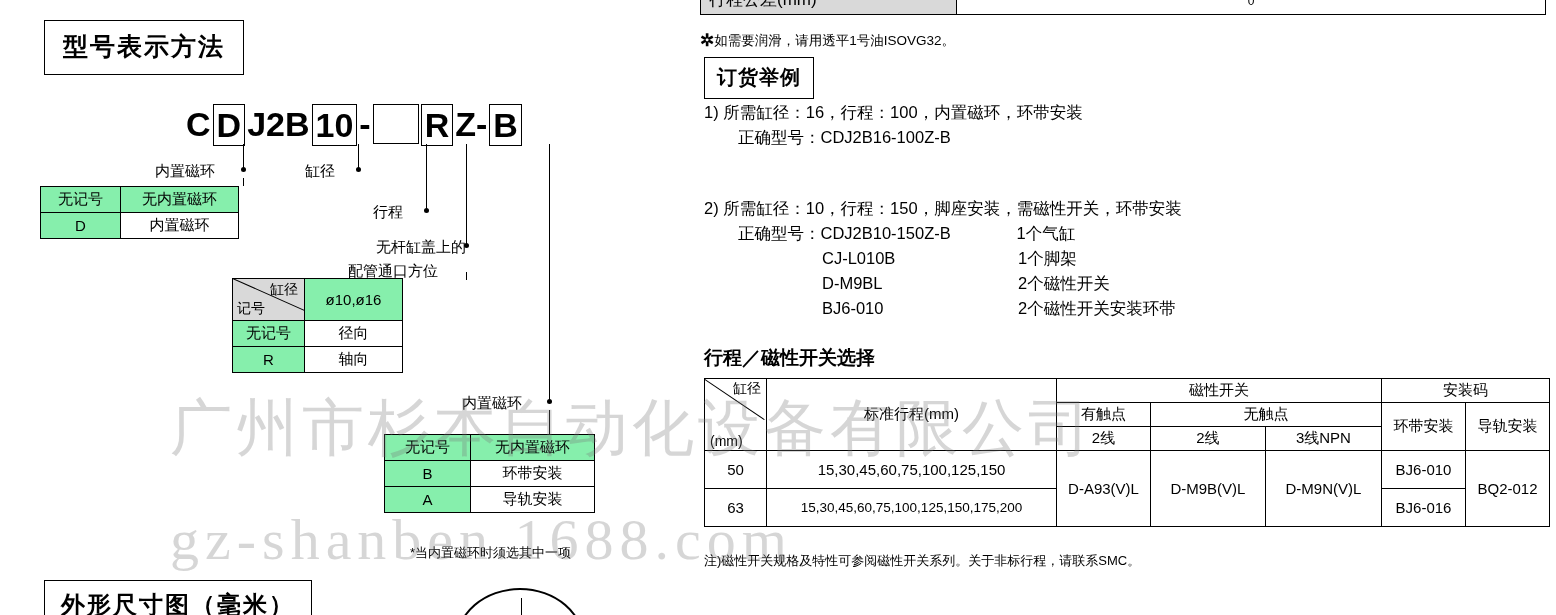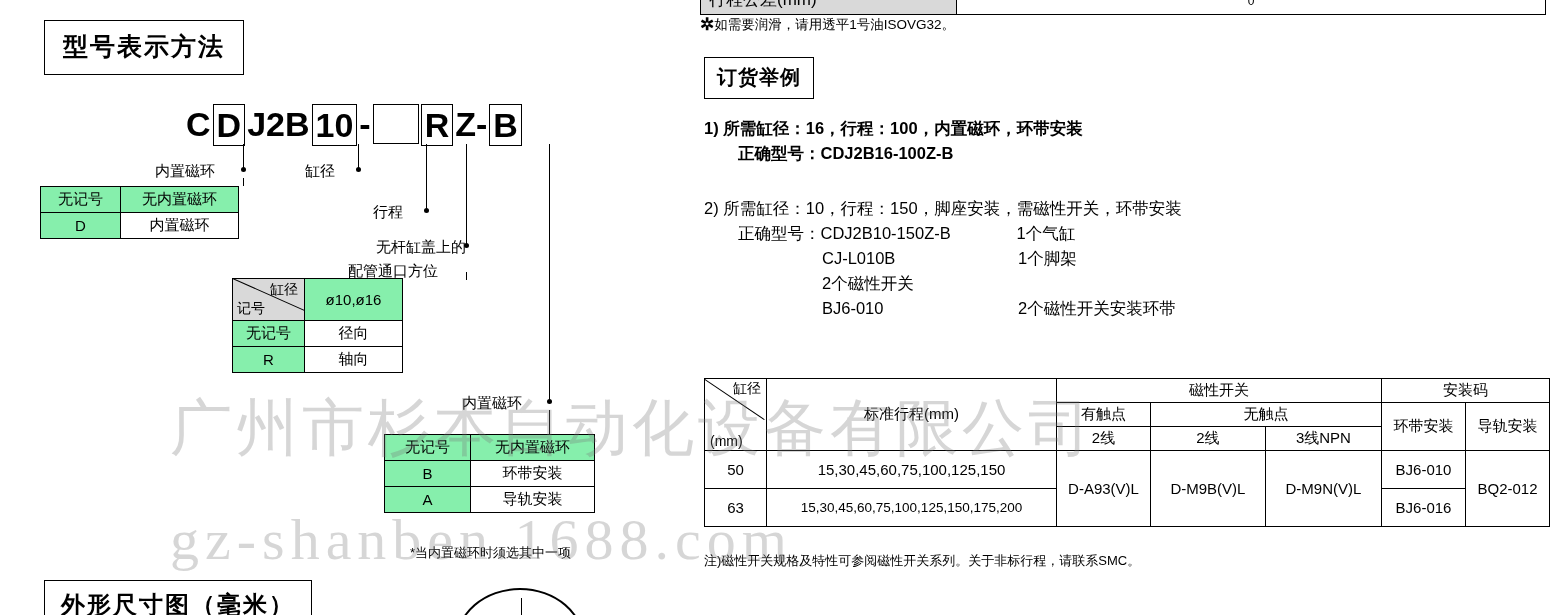--- a/index.html
+++ b/index.html
@@ -102,31 +102,31 @@
   
   #right { position:absolute; left:700px; top:0; width:856px; height:615px; }
 
   
   #tol-table { position:absolute; left:0; top:-16px; font-size:17px; width:846px; }
   #tol-table td { height:30px; }
   #tol-table td.lab { background:#d9d9d9; width:256px; text-align:left; padding-left:8px; }
   #tol-table td.val { text-align:center; }
   #tol-table td.val .zero { font-size:12px; }
 
-  #lub-note { position:absolute; left:0; top:14px; font-size:13.5px; }
+  #lub-note { position:absolute; left:0; top:30px; font-size:13.5px; }
   #lub-note .star { font-size:17px; font-weight:bold; vertical-align:-1px; }
 
   #order-title {
     position:absolute; left:4px; top:57px;
     padding:6px 12px 7px 12px;
     font-size:20px; letter-spacing:1px;
   }
 
   .order-block { position:absolute; font-size:16.5px; line-height:25px; }
-  #order1 { left:4px; top:116px;font-weight:bold; }
+  #order1 { left:4px; top:100px; }
   #order2 { left:4px; top:196px; }
   .order-block .ind { padding-left:34px; }
   .order-block .row { display:flex; }
   .order-block .row .c-model { width:196px; }
 
   #sel-title { position:absolute; left:4px; top:345px; font-size:19px; font-weight:bold; }
 
   
   #sel-table { position:absolute; left:4px; top:378px; font-size:15px; width:846px; }
   #sel-table td { padding:2px 3px; }
@@ -299,29 +299,31 @@
       <span class="c-model">CDJ2B10-150Z-B</span>
       <span>1个气缸</span>
     </div>
     <div class="ind row">
       <span style="width:84px"></span>
       <span class="c-model">CJ-L010B</span>
       <span>1个脚架</span>
     </div>
     <div class="ind row">
       <span style="width:84px"></span>
+      <span class="c-model">D-M9BL</span>
       <span>2个磁性开关</span>
     </div>
     <div class="ind row">
       <span style="width:84px"></span>
       <span class="c-model">BJ6-010</span>
       <span>2个磁性开关安装环带</span>
     </div>
   </div>
 
+  <div id="sel-title">行程／磁性开关选择</div>
 
   <table id="sel-table">
     <tbody>
         <tr>
       <td class="c-bore bore-cell" rowspan="3">
         <span class="b1">缸径</span>
         <span class="b2">(mm)</span>
       </td>
       <td class="c-stroke" rowspan="3">标准行程(mm)</td>
       <td colspan="3">磁性开关</td>

